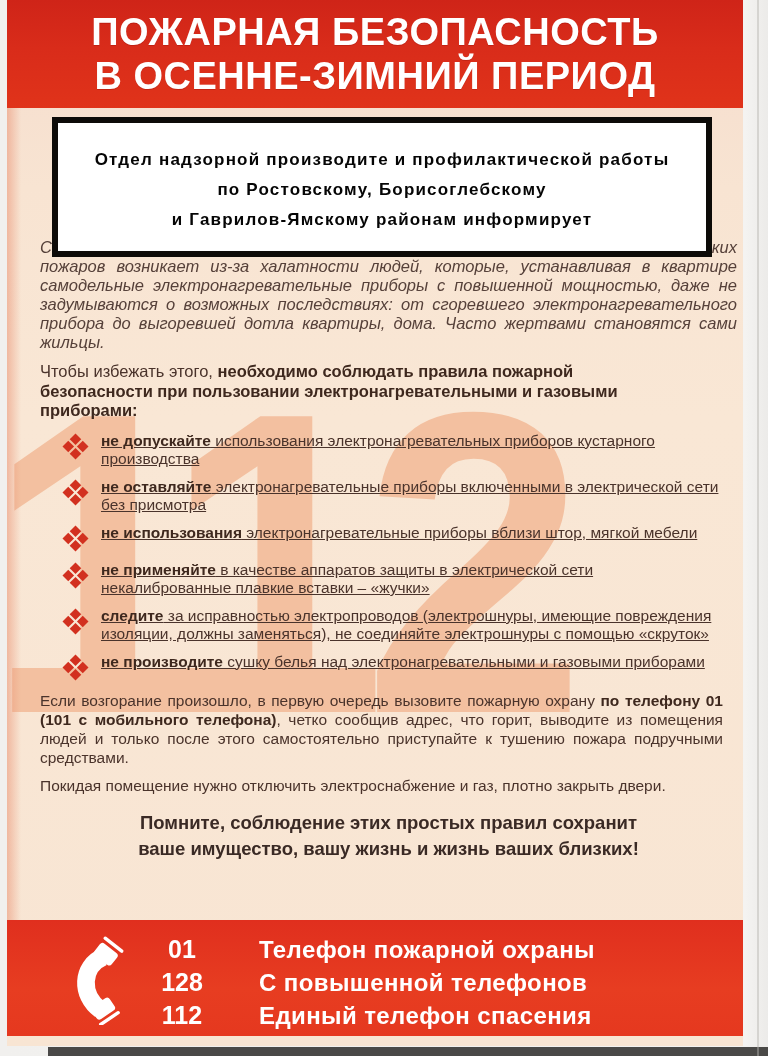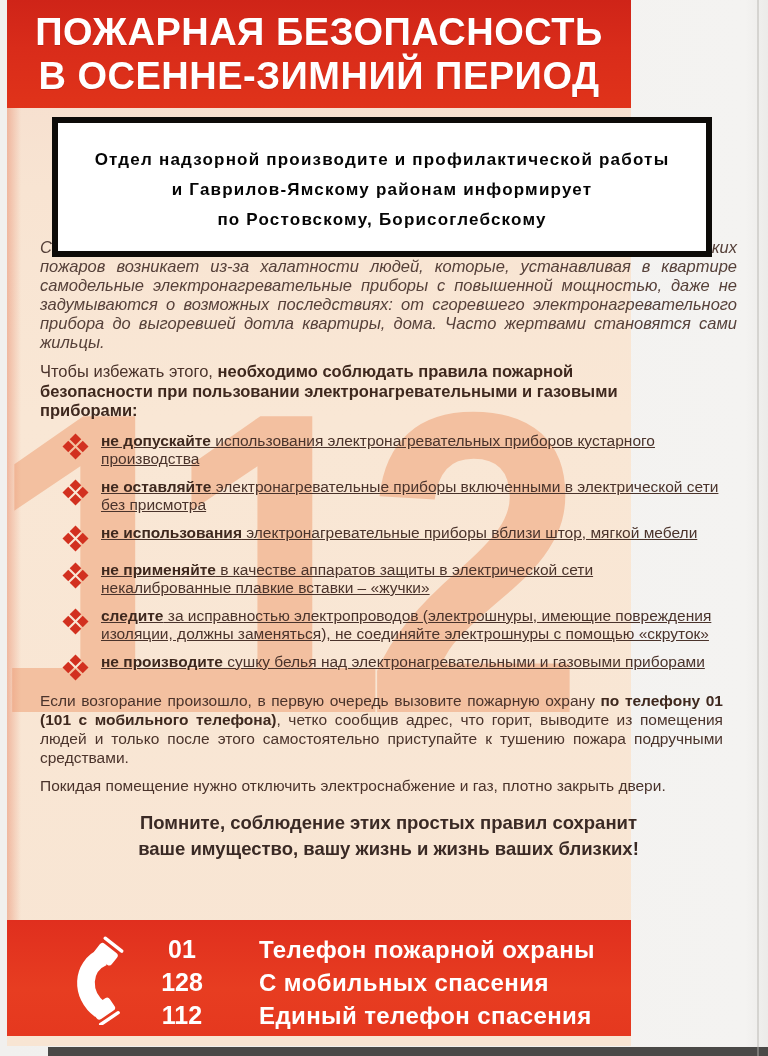--- a/index.html
+++ b/index.html
@@ -2,21 +2,21 @@
 <html><head>
 <meta charset="utf-8">
 <style>
   html,body{margin:0;padding:0;}
   .scan{
     position:relative;width:768px;height:1056px;overflow:hidden;
     background:linear-gradient(90deg,#f1f0ee 0%,#f4f3f1 97%,#ecebe9 100%);
     font-family:"Liberation Sans",sans-serif;
   }
   .poster{
-    position:absolute;left:7px;top:0;width:624px;height:1046px;
+    position:absolute;left:7px;top:0;width:736px;height:1046px;
     background:linear-gradient(180deg,#f5dccd 0%,#f8e4d2 18%,#f9e7d5 40%,#f8e5d3 100%);
   }
   
   .header{
     position:absolute;top:0;left:0;right:0;height:108px;z-index:3;
     background:linear-gradient(180deg,#cf2418 0%,#d92c1a 45%,#e0331a 100%);
     display:flex;flex-direction:column;justify-content:center;align-items:center;
   }
   .title-line{
     color:#ffffff;font-weight:bold;font-size:38px;line-height:44px;
@@ -78,22 +78,22 @@
 <div class="scan">
   <div class="poster">
 
     <div class="header">
       <div class="title-line">ПОЖАРНАЯ БЕЗОПАСНОСТЬ</div>
       <div class="title-line">В ОСЕННЕ-ЗИМНИЙ ПЕРИОД</div>
     </div>
 
     <div class="infobox">
       <div class="infobox-line">Отдел надзорной производите и профилактической работы</div>
+      <div class="infobox-line">по Ростовскому, Борисоглебскому</div>
       <div class="infobox-line">и Гаврилов-Ямскому районам информирует</div>
-      <div class="infobox-line">по Ростовскому, Борисоглебскому</div>
     </div>
 
     <div class="watermark">112</div>
 
     <div class="content">
 
       <p class="p-intro">С наступлением холодов резко возрастает количество пожаров; большая часть таких пожаров возникает из-за халатности людей, которые, устанавливая в квартире самодельные электронагревательные приборы с повышенной мощностью, даже не задумываются о возможных последствиях: от сгоревшего электронагревательного прибора до выгоревшей дотла квартиры, дома. Часто жертвами становятся сами жильцы.</p>
 
       <p class="p-lead"><span>Чтобы избежать этого, </span><span class="b">необходимо соблюдать правила пожарной безопасности при пользовании электронагревательными и газовыми приборами:</span></p>
 
@@ -185,21 +185,21 @@
           <rect x="-18" y="14" width="36" height="5" rx="2.5" transform="translate(62,115) rotate(-34)"></rect>
         </g>
       </svg>
       <div class="phone-rows">
         <div class="frow">
           <div class="fnum">01</div>
           <div class="flbl">Телефон пожарной охраны</div>
         </div>
         <div class="frow">
           <div class="fnum">128</div>
-          <div class="flbl">С мобильных спасения</div>
+          <div class="flbl">С повышенной телефонов</div>
         </div>
         <div class="frow">
           <div class="fnum">112</div>
           <div class="flbl">Единый телефон спасения</div>
         </div>
       </div>
     </div>
 
     <div class="edge-strip"></div>
   </div>

